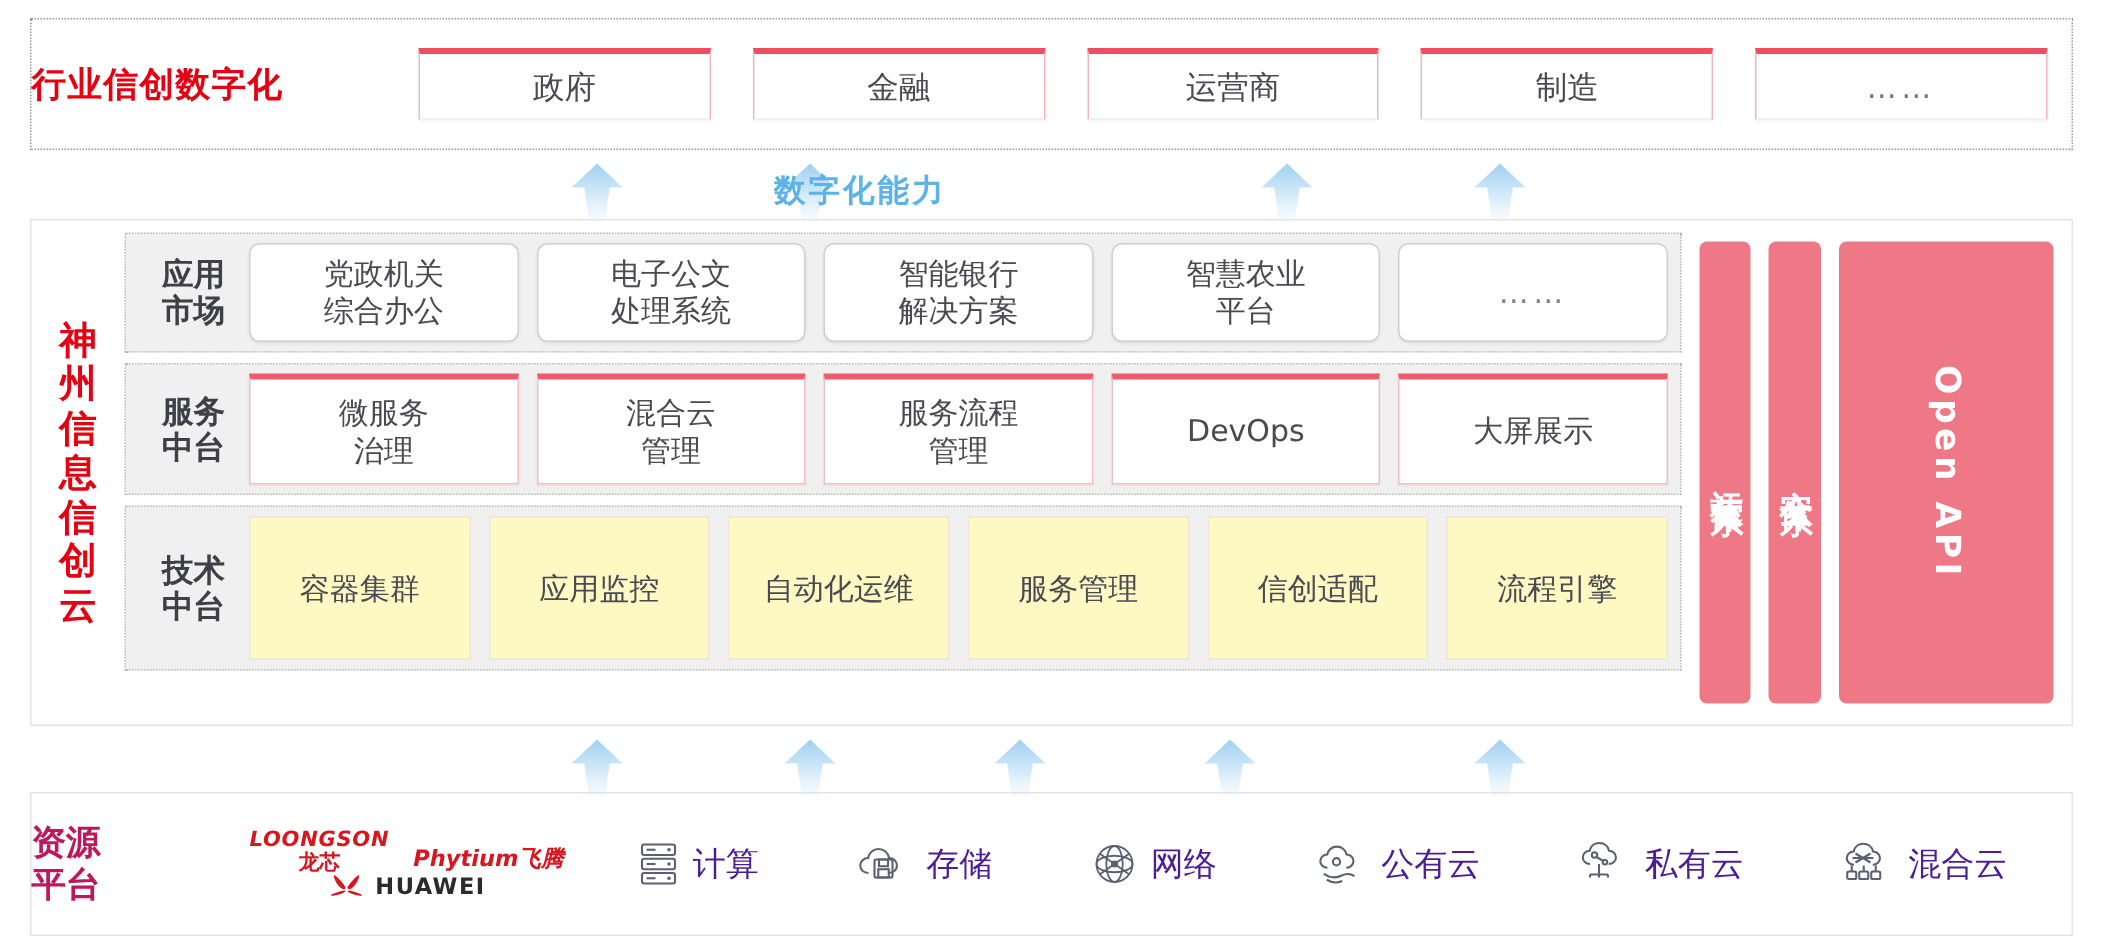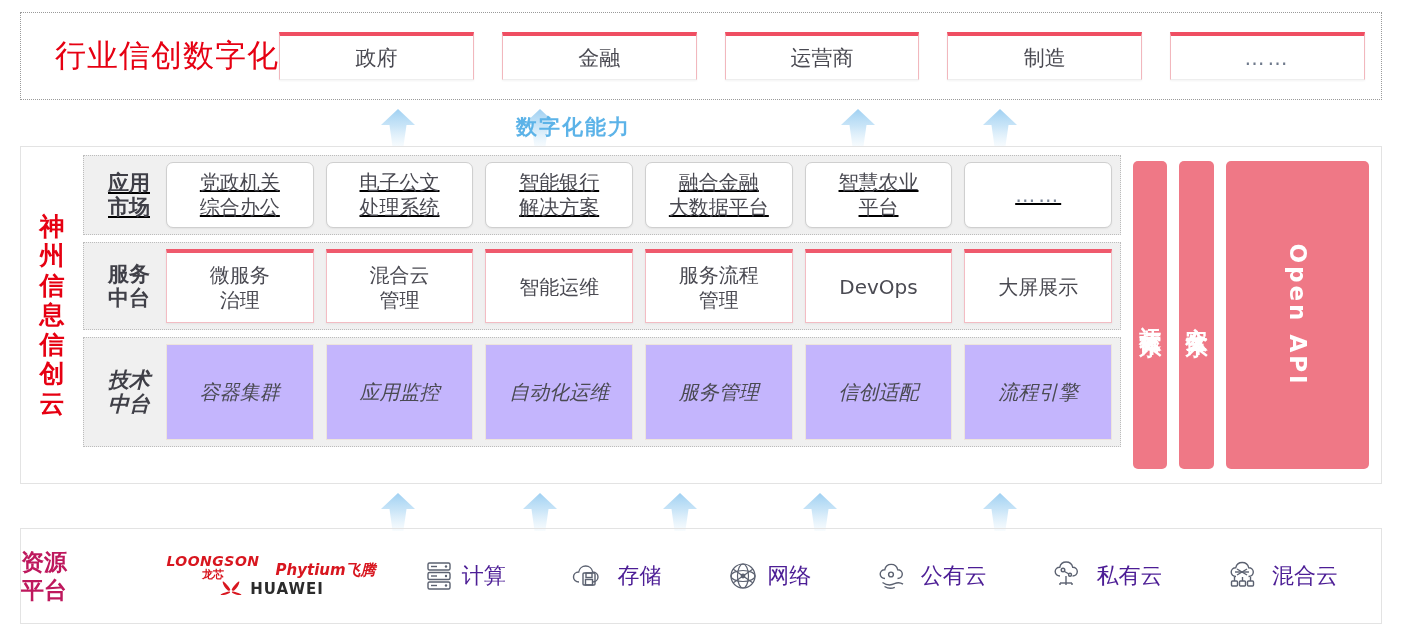--- a/index.html
+++ b/index.html
@@ -14,24 +14,24 @@
   
   .industry-band {
     position: absolute;
     left: 20px; top: 12px;
     width: 1362px; height: 88px;
     border: 1px dotted #9a9a9a;
     display: flex; align-items: center;
   }
   .industry-title {
     width: 258px;
-    text-align: right;
-    font-size: 31px;
+    text-align: left;
+    font-size: 23px;
     color: #e60012;
-    font-weight: normal;
+    font-weight: bold;
     letter-spacing: 1px;
   }
   .industry-boxes {
     flex: 1;
     display: flex;
     align-items: stretch;
     gap: 28px;
     padding-right: 16px;
     height: 48px;
   }
@@ -102,23 +102,23 @@
     gap: 7px;
   }
 
   .layer {
     background: #f0f0f0;
     border: 1px dotted #bcbcbc;
     display: flex;
     align-items: center;
     padding: 6px 8px;
   }
-  .layer-app     { height: 80px; text-decoration: underline; }
+  .layer-app     { height: 80px; }
   .layer-service { height: 88px; }
-  .layer-tech    { height: 110px; font-style: italic; }
+  .layer-tech    { height: 110px; }
 
   .layer-label {
     width: 74px;
     flex: 0 0 74px;
     text-align: center;
     font-size: 21px;
     font-weight: bold;
     color: #3f3f47;
     line-height: 1.15;
   }
@@ -159,21 +159,21 @@
     text-align: center;
     font-size: 20px;
     color: #4a4a52;
     line-height: 1.25;
     box-shadow: 0 1px 2px rgba(0,0,0,0.06);
   }
 
   
   .tech-cell {
     flex: 1;
-    background: #c4b5fd;
+    background: #fef9c3;
     border: 1px solid #ede4dc;
     display: flex; align-items: center; justify-content: center;
     font-size: 20px;
     color: #4a4a52;
   }
 
   
   .pillars {
     width: 254px;
     flex: 0 0 254px;
@@ -231,21 +231,21 @@
   }
   .loongson {
     display: flex; flex-direction: column; align-items: center;
     line-height: 1;
   }
   .loongson .l-en {
     font-size: 14px; font-weight: bold; font-style: italic;
     color: #d8161f; letter-spacing: 0.5px;
   }
   .loongson .l-cn {
-    font-size: 11px; font-weight: bold; color: #d8161f; margin-top: 1px;
+    font-size: 14px; font-weight: bold; color: #d8161f; margin-top: 1px;
   }
   .phytium {
     font-size: 15px; font-weight: bold; color: #d8161f;
     font-style: italic; letter-spacing: 0;
   }
   .huawei {
     display: flex; align-items: center; gap: 6px;
   }
   .huawei-mark { width: 26px; height: 18px; }
   .huawei-text { font-size: 15px; font-weight: bold; color: #2b2b2b; letter-spacing: 1px; }
@@ -339,35 +339,33 @@
 
       <div class="layer layer-app">
         <div class="layer-label">
           <div>应用</div>
           <div>市场</div>
         </div>
         <div class="layer-cells">
           <div class="app-cell">党政机关<br>综合办公</div>
           <div class="app-cell">电子公文<br>处理系统</div>
           <div class="app-cell">智能银行<br>解决方案</div>
-          <div class="app-cell">融合金融<br>大数据平台</div>
           <div class="app-cell">智慧农业<br>平台</div>
           <div class="app-cell dots">……</div>
         </div>
       </div>
 
       <div class="layer layer-service">
         <div class="layer-label">
           <div>服务</div>
           <div>中台</div>
         </div>
         <div class="layer-cells">
           <div class="svc-cell">微服务<br>治理</div>
           <div class="svc-cell">混合云<br>管理</div>
-          <div class="svc-cell">智能运维</div>
           <div class="svc-cell">服务流程<br>管理</div>
           <div class="svc-cell">DevOps</div>
           <div class="svc-cell">大屏展示</div>
         </div>
       </div>
 
       <div class="layer layer-tech">
         <div class="layer-label">
           <div>技术</div>
           <div>中台</div>

